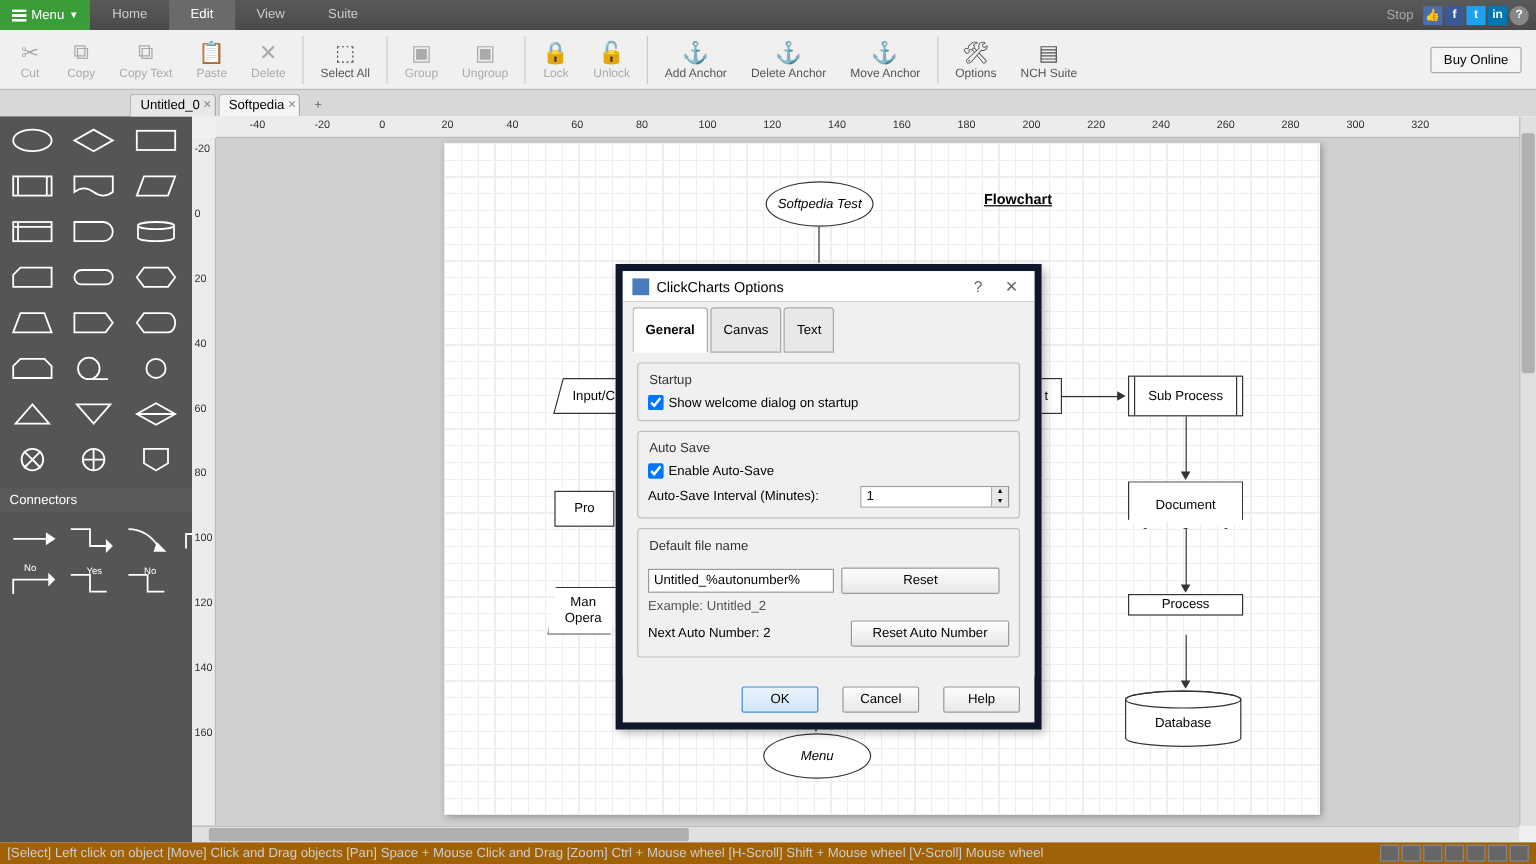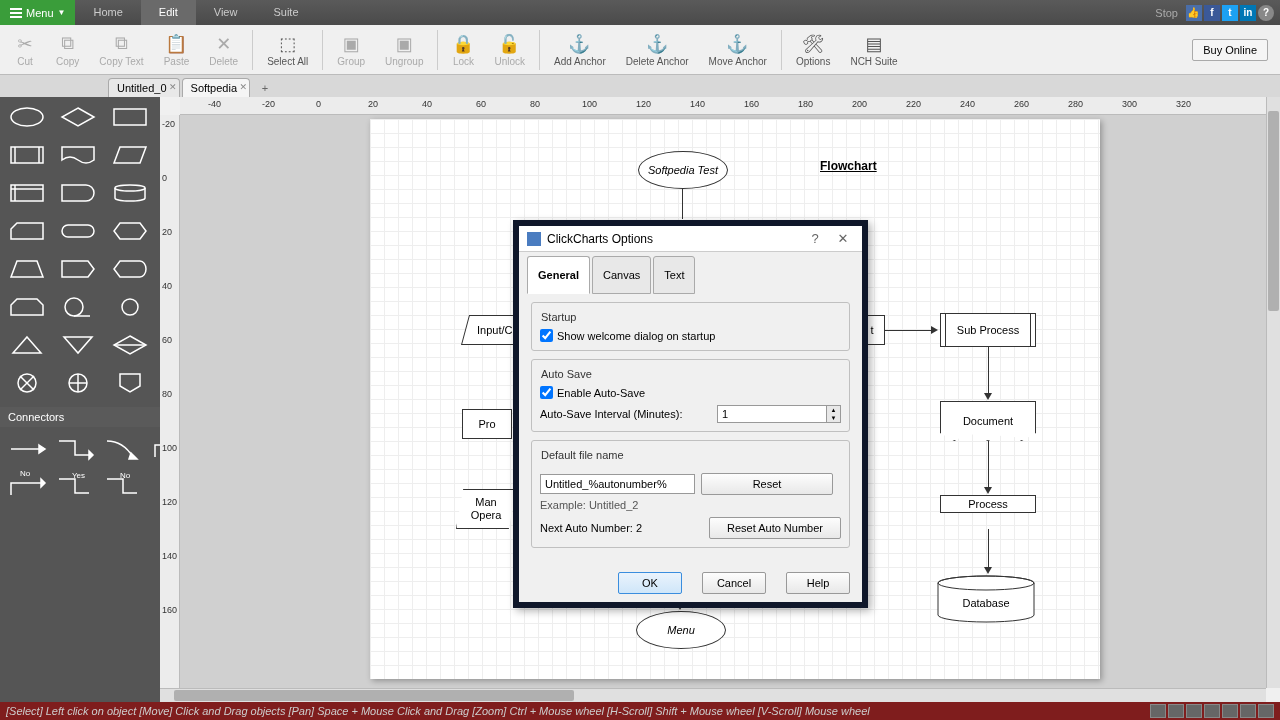--- a/index.html
+++ b/index.html
@@ -94,21 +94,21 @@
 .spinner .spins { width: 14px; display: flex; flex-direction: column; border-left: 1px solid #999; }
 .spinner .spins span { flex: 1; text-align: center; font-size: 6px; background: #e8e8e8; line-height: 8px; }
 .text-input { border: 1px solid #999; background: white; padding: 3px 4px; width: 155px; }
 .dlg-btn { border: 1px solid #999; background: linear-gradient(#fdfdfd, #e8e8e8); padding: 4px 12px; width: 132px; text-align: center; cursor: pointer; border-radius: 2px; }
 .info-text { color: #555; margin-top: 4px; }
 .dlg-footer { display: flex; justify-content: flex-end; gap: 20px; padding: 8px 12px; align-items: center; }
 .dlg-footer .dlg-btn { width: 64px; }
 .dlg-footer .primary { border: 1px solid #3a8dde; background: linear-gradient(#eaf3fc, #cfe6f9); }
 
 
-.statusbar { position: absolute; left: 0; right: 0; bottom: 0; height: 18px; background: #7f1d1d; color: #ccc; display: flex; align-items: center; padding: 0 6px; font-size: 10px; font-style: italic; }
+.statusbar { position: absolute; left: 0; right: 0; bottom: 0; height: 18px; background: #a16207; color: #ccc; display: flex; align-items: center; padding: 0 6px; font-size: 10px; }
 .statusbar .spacer { flex: 1; }
 .tray { display: flex; gap: 2px; }
 .tray-icon { width: 16px; height: 14px; background: #666; border: 1px solid #888; }
 </style>
 </head>
 <body>
 
 <div class="menubar">
   <div class="menu-btn">
     <span class="bars"></span>

